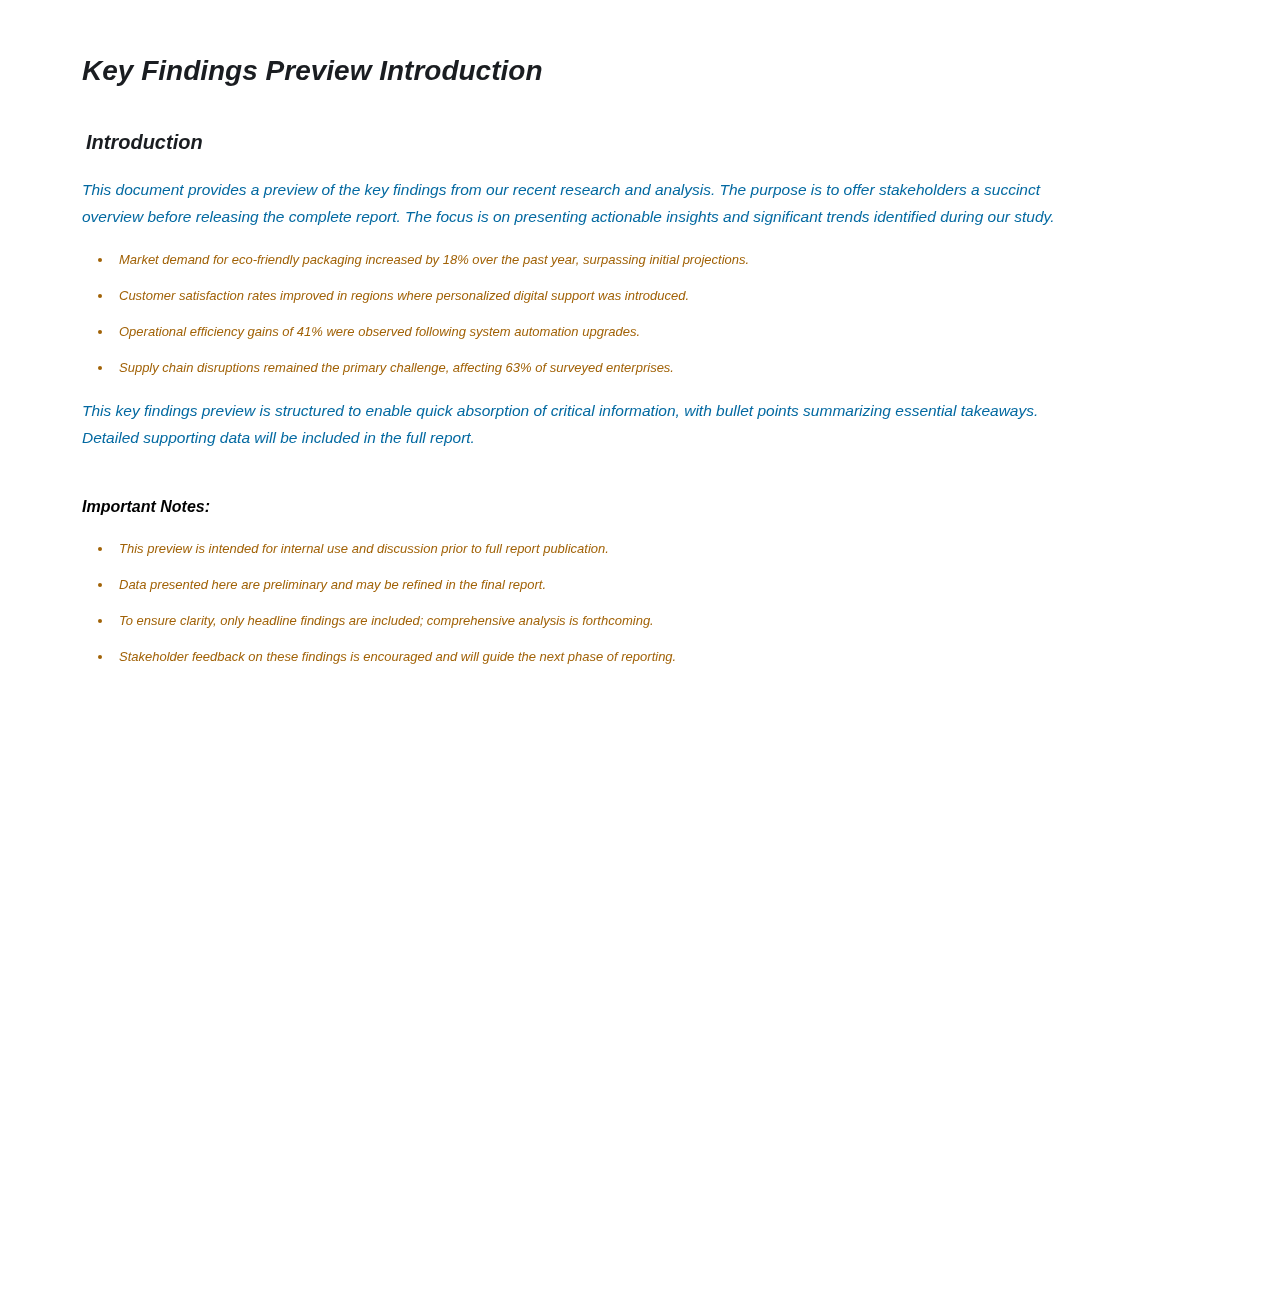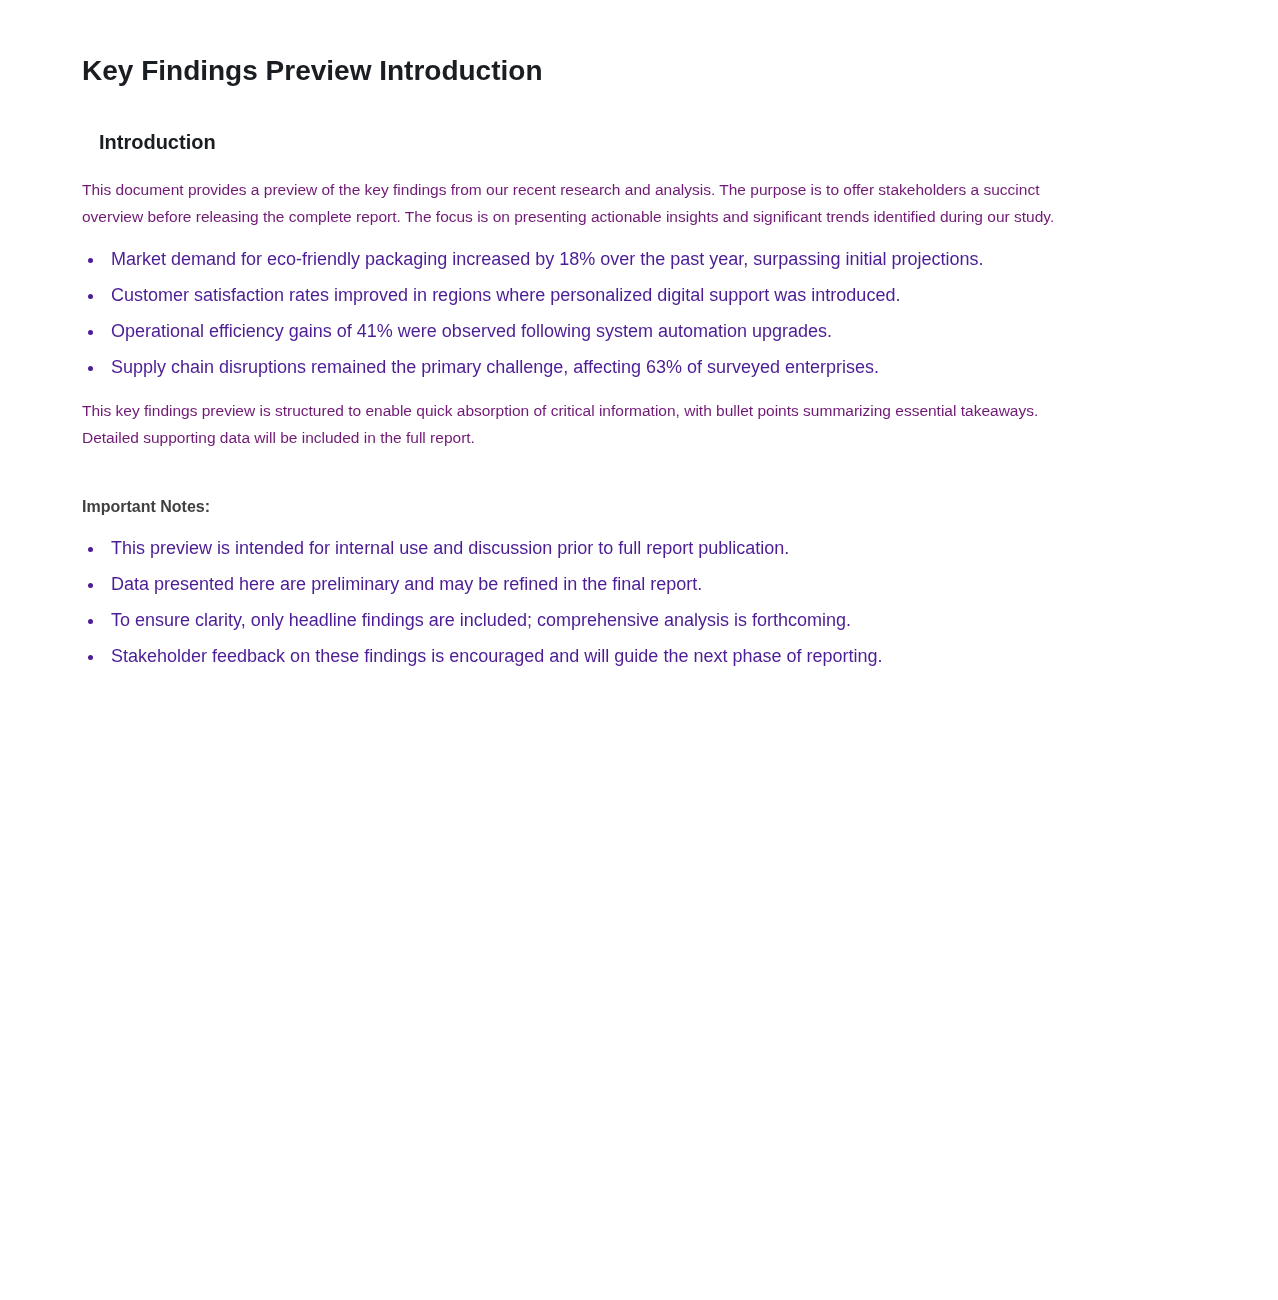--- a/index.html
+++ b/index.html
@@ -12,59 +12,60 @@
     font-family: "Liberation Sans", "DejaVu Sans", sans-serif;
     color: #212529;
     -webkit-font-smoothing: antialiased;
   }
   .page {
     width: 1128px;
     height: 1300px;
     background: #ffffff;
     padding: 54px 46px 0 82px;
     overflow: hidden;
+    font-style: italic;
   }
   h1.doc-title {
     font-size: 28px;
     font-weight: 700;
     line-height: 1.2;
     margin: 0 0 42px 0;
     color: #1a1d21;
   }
   h2.section-heading {
     font-size: 20px;
     font-weight: 700;
     line-height: 1.25;
-    margin: 42px 0 21px 17px;
+    margin: 42px 0 21px 4px;
     color: #1a1d21;
   }
   h3.sub-heading {
     font-size: 16px;
     font-weight: 700;
     line-height: 1.3;
     margin: 46px 0 18px 0;
-    color: #404040;
+    color: #000000;
   }
   p.body-text {
     font-size: 15.5px;
     line-height: 27px;
     margin: 0 0 16px 0;
-    color: #701a75;
+    color: #0369a1;
   }
   ul.bullet-list {
     margin: 0 0 16px 0;
     padding: 0 0 0 23px;
     list-style: disc outside;
   }
   ul.bullet-list li {
-    font-size: 18px;
+    font-size: 13px;
     line-height: 27px;
-    margin: 0 0 9px 0;
+    margin: 0 0 9px 8px;
     padding-left: 6px;
-    color: #4c1d95;
+    color: #a16207;
   }
 </style>
 </head>
 <body>
 
 <div class="page">
 
   <h1 class="doc-title">Key Findings Preview Introduction</h1>
 
   <section>

